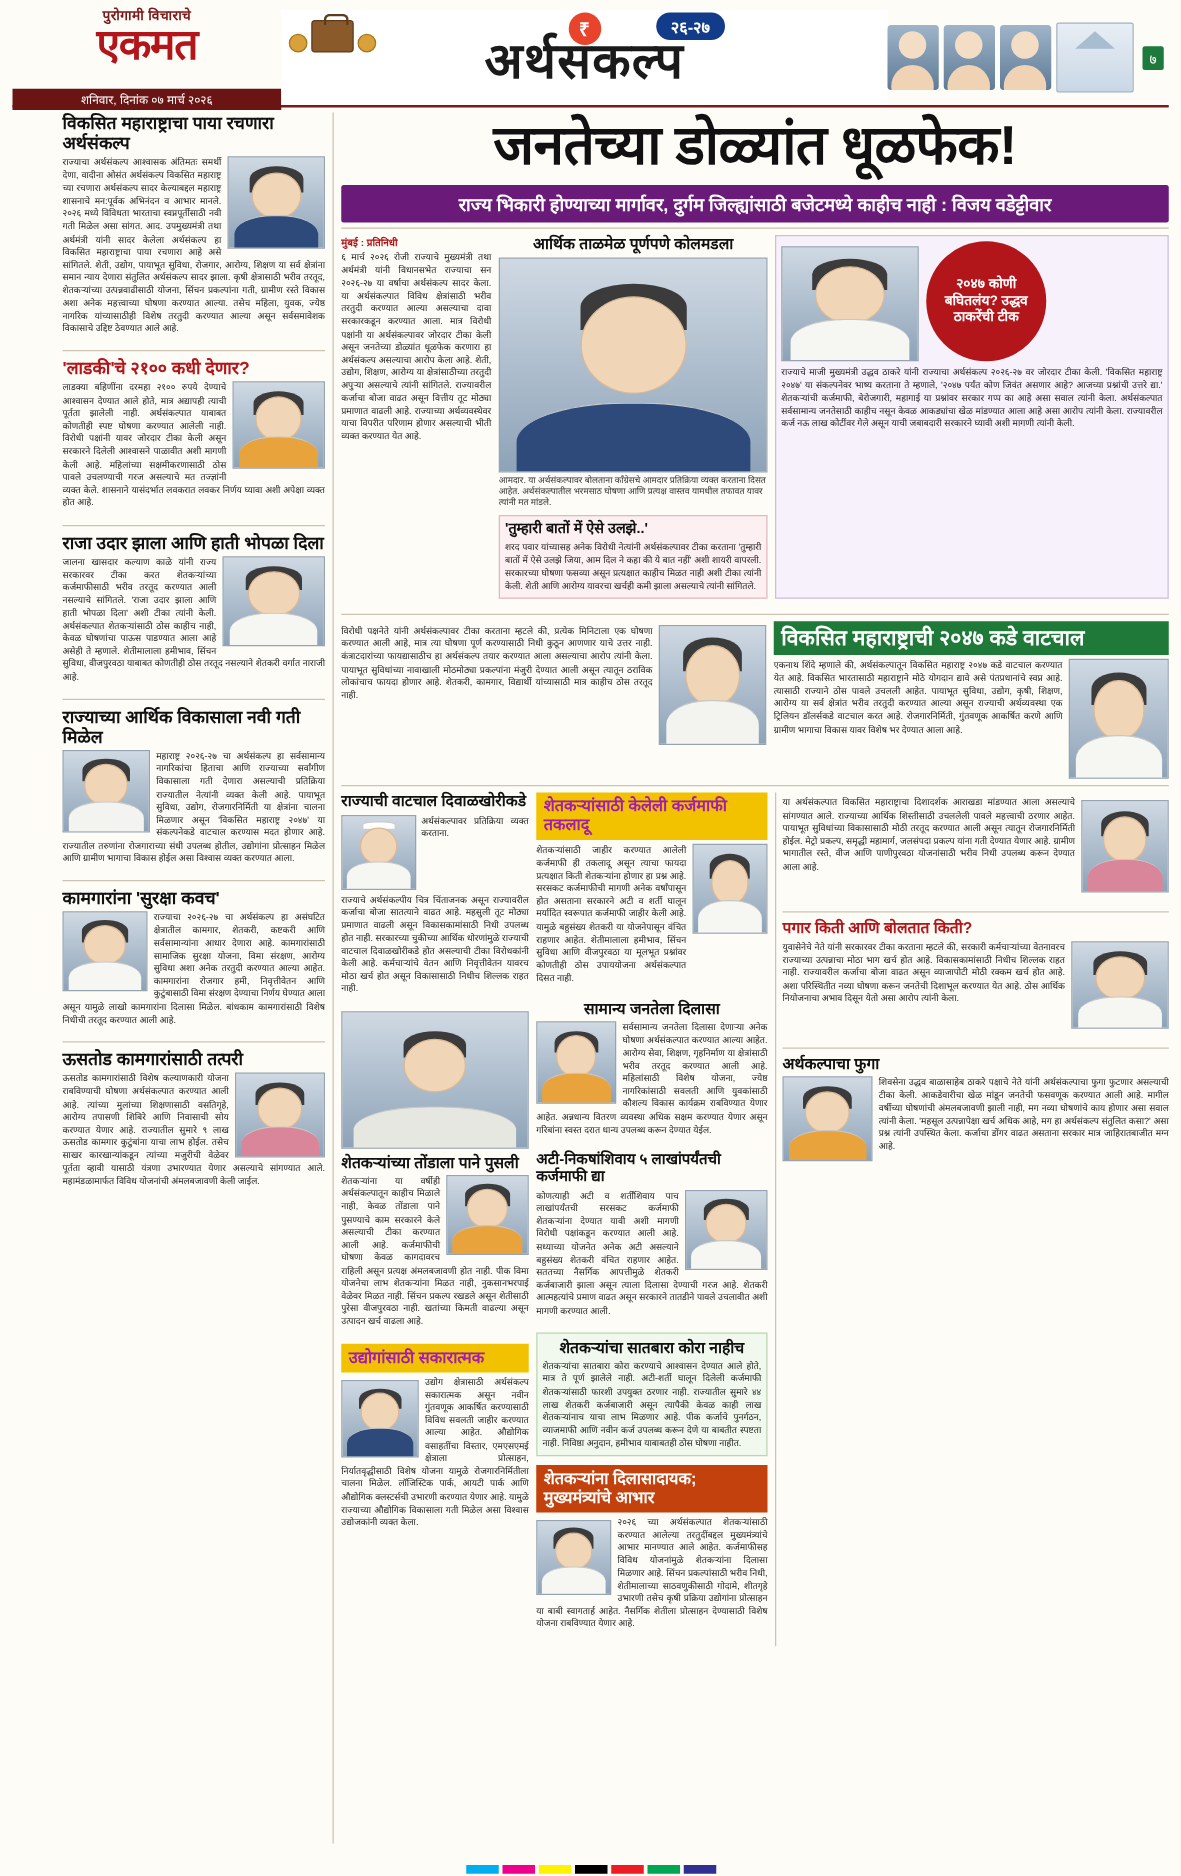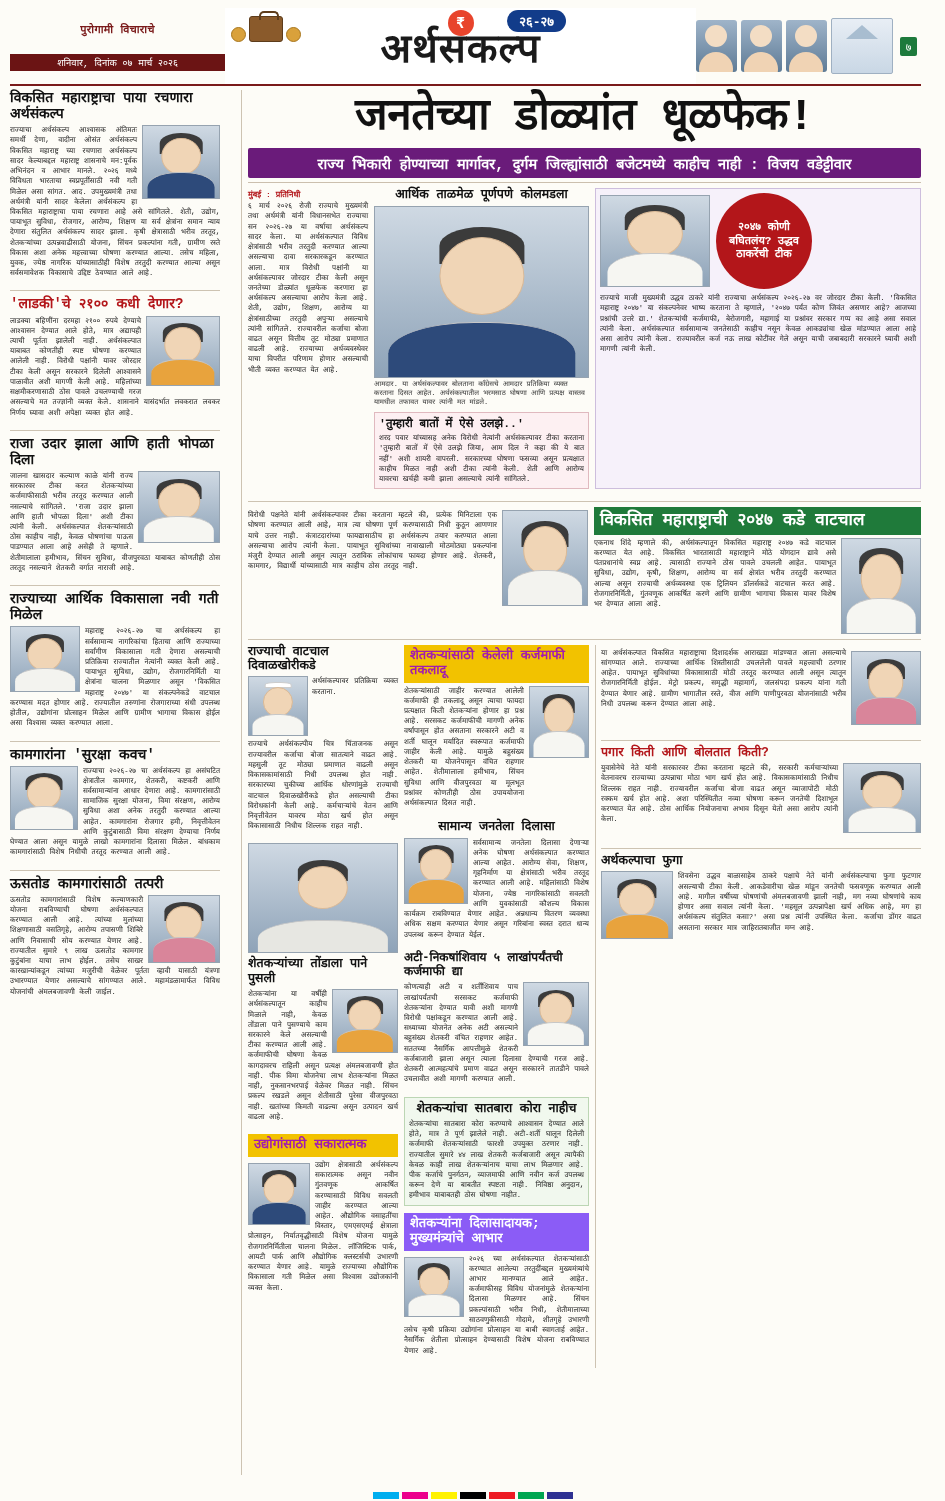--- a/index.html
+++ b/index.html
@@ -10,22 +10,21 @@
     background: #ffffff;
     font-family: "Liberation Sans", sans-serif;
     color: #111;
     overflow: hidden;
   }
   .page {
     position: relative;
     width: 945px;
     height: 1501px;
     background: #fdfcf7;
-    padding: 8px 24px 0 10px;
-    font-family: Liberation Mono, monospace;
+    padding: 8px 10px 0 10px;
   }
 
   
   .masthead {
     display: flex;
     align-items: stretch;
     height: 78px;
     border-bottom: 2px solid #7a1a1a;
     margin-bottom: 4px;
   }
@@ -136,22 +135,23 @@
   }
   .page-no-box {
     width: 19px; height: 19px; background: #1d7a3c; color: #fff;
     font-size: 11px; display: flex; align-items: center; justify-content: center;
     border-radius: 2px; margin-left: 3px;
   }
 
   
   .columns {
     display: flex;
-    gap: 21px;
+    gap: 6px;
     height: 1385px;
+    margin-left: 40px;
   }
   .col-left { width: 210px; }
   .col-mid  { flex: 1; }
 
   
   .headline-wrap {
     border-bottom: 1px solid #cbbfae;
     padding-bottom: 4px;
     margin-bottom: 5px;
   }
@@ -185,21 +185,21 @@
     color: #111;
     line-height: 1.15;
     margin-bottom: 3px;
   }
   .art-head.red { color: #b3161a; }
   .art-head.band {
     background: #0d6e8c; color: #fff; padding: 4px 6px; font-size: 13px;
   }
   .art-head.band-green { background: #1f7a3a; color:#fff; padding: 4px 6px; font-size: 17px;}
   .art-head.band-yellow { background: #f2c200; color:#a21caf; padding: 4px 6px; font-size: 13px;}
-  .art-head.band-teal { background:#8b5cf6;color:#fff;padding:4px 6px;font-size:13px;}
+  .art-head.band-teal { background:#c2410c;color:#fff;padding:4px 6px;font-size:13px;}
   .art-head.band-purple { background:#7a2a6e;color:#fff;padding:4px 6px;font-size:13px;}
   .art-body {
     font-size: 8.2px;
     line-height: 1.48;
     text-align: justify;
     color: #1a1a1a;
     hyphens: auto;
   }
   .art-body.tiny { font-size: 7.2px; line-height: 1.42; }
 
@@ -275,20 +275,21 @@
   .ruler { border-left: 1px solid #cdc3b2; }
 </style>
 </head>
 <body>
 
 <div class="page">
 
   <div class="masthead">
     <div class="mh-left">
       <div class="mh-tagline">पुरोगामी विचाराचे</div>
+      <div class="mh-logo">एकमत</div>
       <div class="mh-dateline">शनिवार, दिनांक ०७ मार्च २०२६</div>
     </div>
 
     <div class="mh-mid">
       <div class="mh-budget-icons">
         <div class="coin"></div>
         <div class="briefcase"></div>
         <div class="coin"></div>
       </div>
       <div class="rupee-badge">₹</div>
@@ -410,21 +411,21 @@
           </div>
           <div class="caption">आमदार. या अर्थसंकल्पावर बोलताना काँग्रेसचे आमदार प्रतिक्रिया व्यक्त करताना दिसत आहेत. अर्थसंकल्पातील भरमसाठ घोषणा आणि प्रत्यक्ष वास्तव यामधील तफावत यावर त्यांनी मत मांडले.</div>
 
           <div class="box pinkbg" style="margin-top:5px;">
             <div class="art-head" style="font-size:11.5px;">'तुम्हारी बातों में ऐसे उलझे..'</div>
             <div class="art-body tiny">शरद पवार यांच्यासह अनेक विरोधी नेत्यांनी अर्थसंकल्पावर टीका करताना 'तुम्हारी बातों में ऐसे उलझे जिया, आम दिल ने कहा की ये बात नहीं' अशी शायरी वापरली. सरकारच्या घोषणा फसव्या असून प्रत्यक्षात काहीच मिळत नाही अशी टीका त्यांनी केली. शेती आणि आरोग्य यावरचा खर्चही कमी झाला असल्याचे त्यांनी सांगितले.</div>
           </div>
         </div>
 
         <div style="flex:1;" class="box lav">
-          <div style="display:flex; gap:6px; align-items:center;">
+          <div style="display:flex; gap:6px; align-items:flex-end;">
             <div class="portrait white" style="width:110px;height:92px;">
               <div class="hair"></div>
                 <div class="face"></div>
                 <div class="body"></div>
             </div>
             <div class="circle-badge">२०४७ कोणी बघितलंय? उद्धव ठाकरेंची टीक</div>
           </div>
           <div class="art-body tiny" style="margin-top:4px;">राज्याचे माजी मुख्यमंत्री उद्धव ठाकरे यांनी राज्याचा अर्थसंकल्प २०२६-२७ वर जोरदार टीका केली. 'विकसित महाराष्ट्र २०४७' या संकल्पनेवर भाष्य करताना ते म्हणाले, '२०४७ पर्यंत कोण जिवंत असणार आहे? आजच्या प्रश्नांची उत्तरे द्या.' शेतकऱ्यांची कर्जमाफी, बेरोजगारी, महागाई या प्रश्नांवर सरकार गप्प का आहे असा सवाल त्यांनी केला. अर्थसंकल्पात सर्वसामान्य जनतेसाठी काहीच नसून केवळ आकड्यांचा खेळ मांडण्यात आला आहे असा आरोप त्यांनी केला. राज्यावरील कर्ज नऊ लाख कोटींवर गेले असून याची जबाबदारी सरकारने घ्यावी अशी मागणी त्यांनी केली.</div>
         </div>
       </div>

